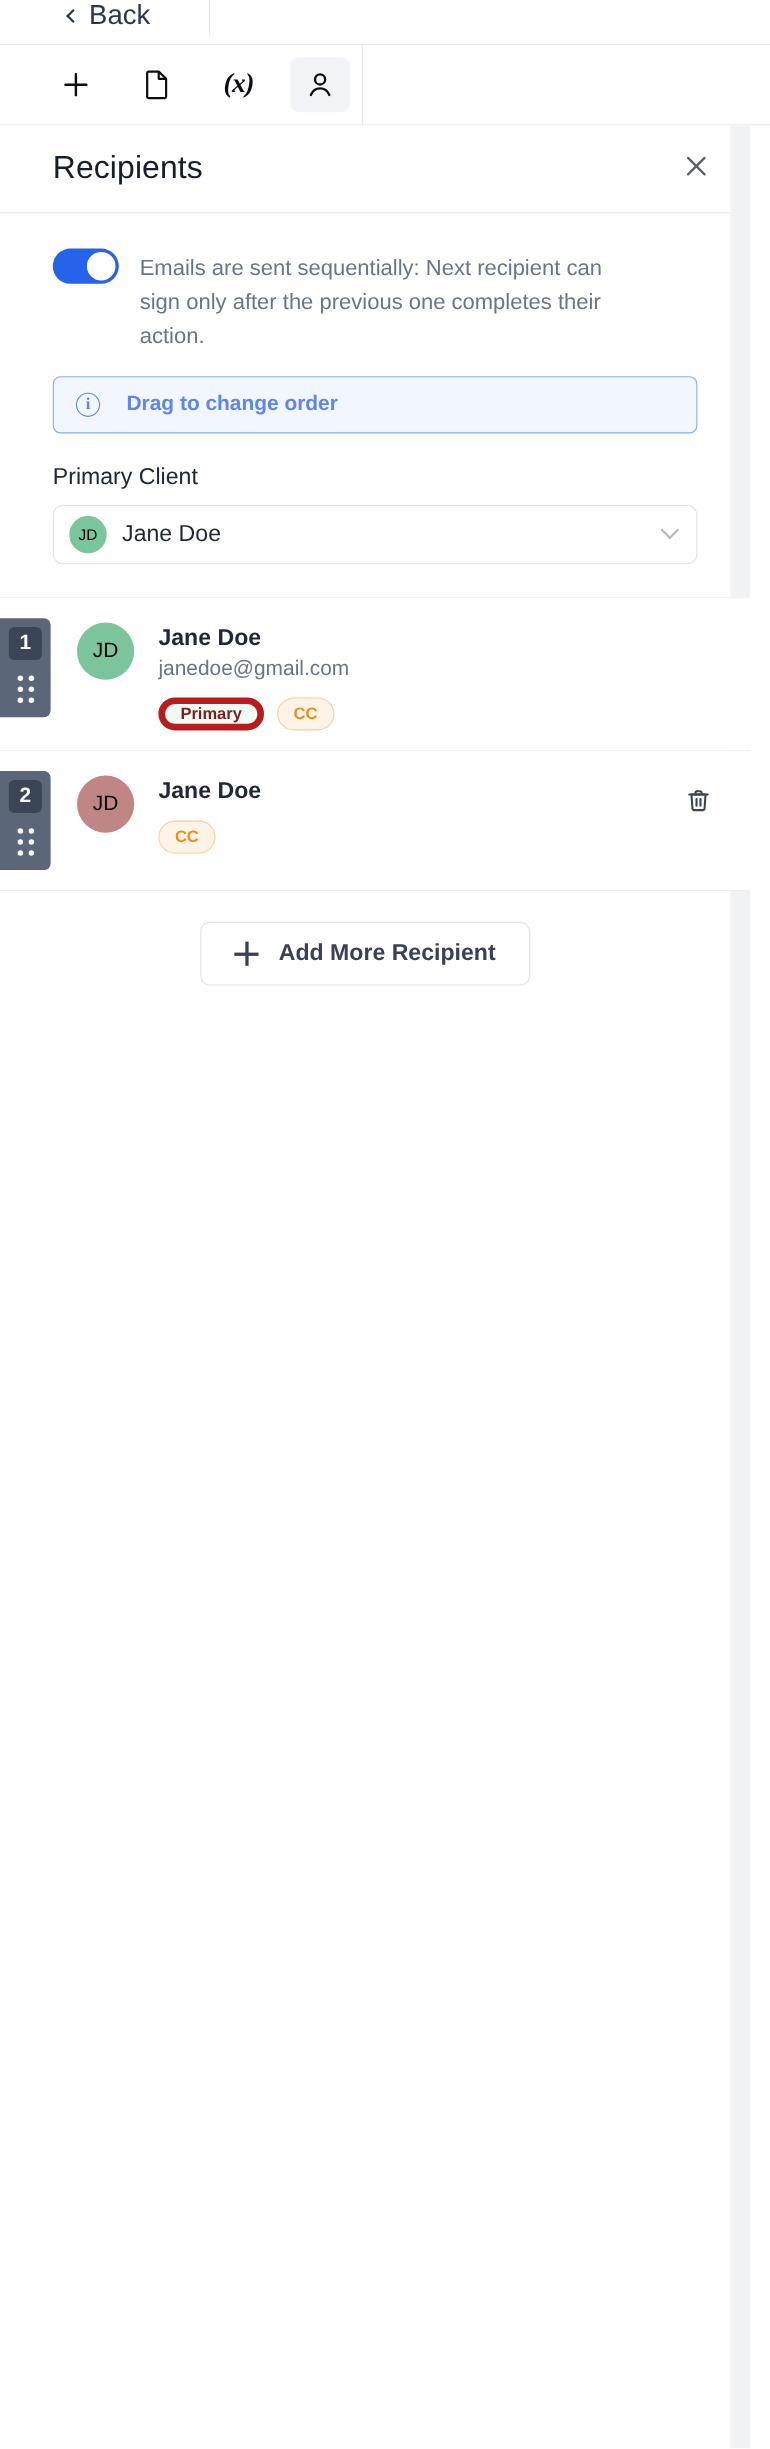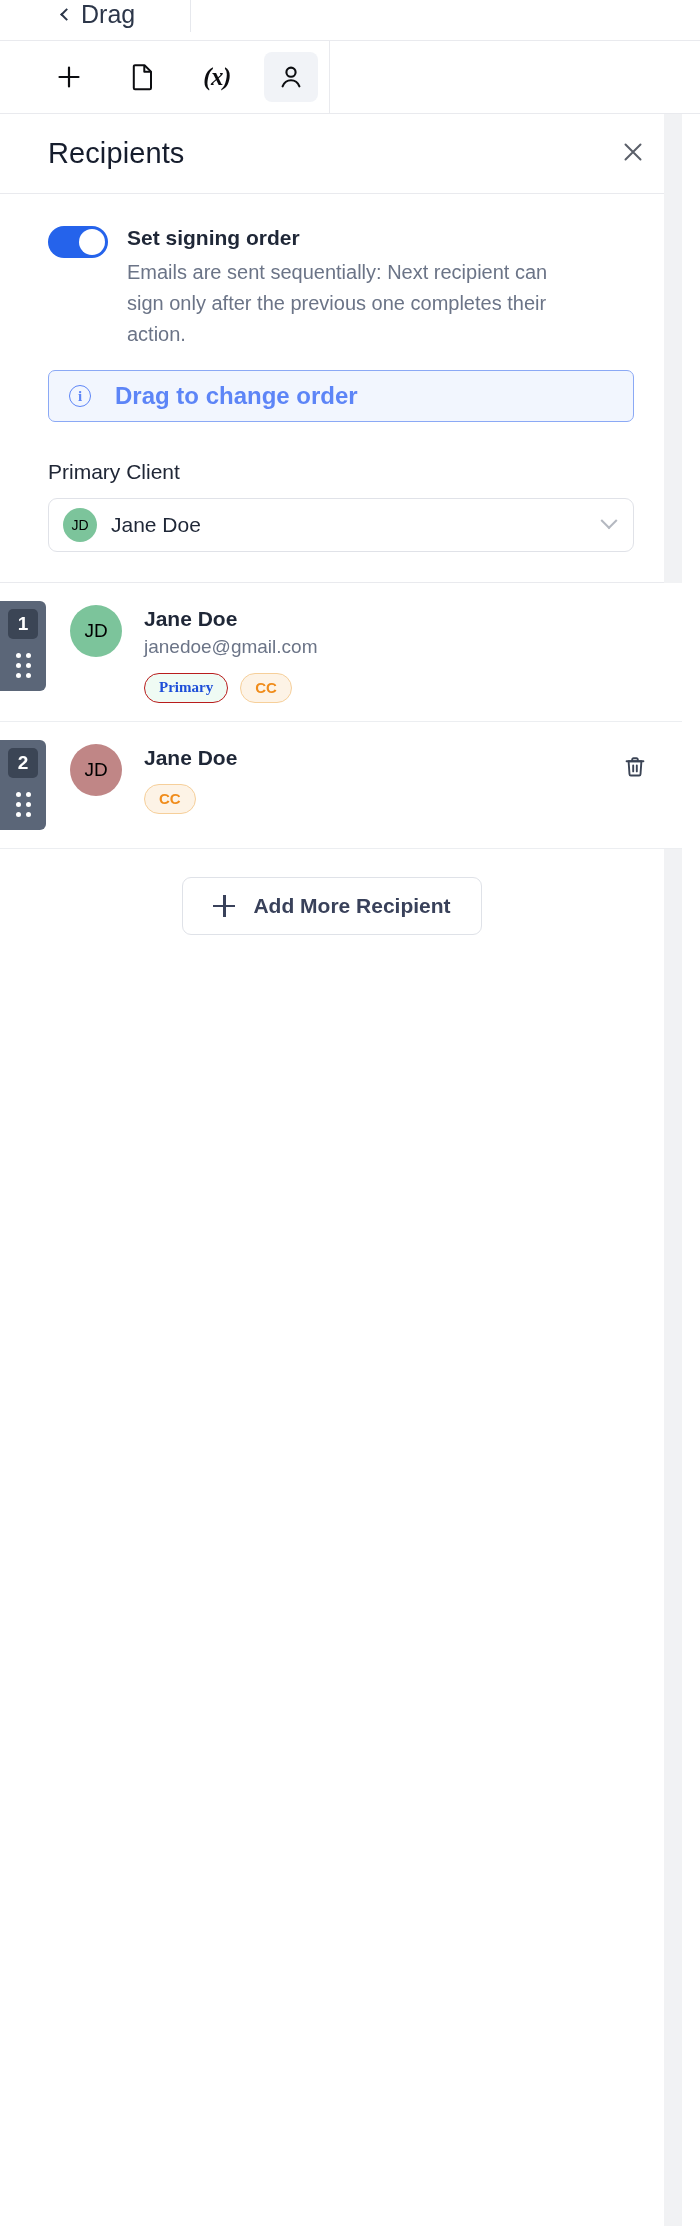--- a/index.html
+++ b/index.html
@@ -190,27 +190,27 @@
     border: 1.6px solid #5d85f7;
     color: #5d85f7;
     font-size: 15px;
     font-weight: 700;
     display: flex;
     align-items: center;
     justify-content: center;
     font-family: "Liberation Serif", serif;
   }
   .info-text {
-    font-size: 24px;
+    font-size: 19px;
     font-weight: 700;
     color: #5d85f7;
   }
 
   .field-label {
-    margin-top: 36px;
+    margin-top: 26px;
     font-size: 21px;
     color: #202736;
     line-height: 1.3;
   }
   .select-box {
     margin-top: 12px;
     height: 54px;
     border: 1px solid #e0e2e8;
     border-radius: 9px;
     background: #ffffff;
@@ -314,24 +314,23 @@
     border-radius: 999px;
     display: inline-flex;
     align-items: center;
     justify-content: center;
     padding: 0 14px;
     font-size: 15px;
     font-weight: 700;
     cursor: pointer;
   }
   .badge.primary {
-    color: #1d4ed8;
+    color: #7f1d1d;
     background: #effbf4;
-    border: 1px solid #b91c1c;
-    font-family: Liberation Serif, serif;
+    border: 6px solid #b91c1c;
   }
   .badge.cc {
     color: #f08c1b;
     background: #fdf3e6;
     border: 1px solid #f6cf9a;
   }
   .delete-btn {
     flex: 0 0 auto;
     width: 34px; height: 34px;
     display: flex; align-items: center; justify-content: center;
@@ -375,21 +374,21 @@
   .filler { background: #ffffff; }
 </style>
 </head>
 <body>
 
 <div class="page">
 
   <div class="backbar">
     <div class="back-btn">
       <span class="back-chev"></span>
-      <span>Drag</span>
+      <span>Back</span>
     </div>
     <div class="vdiv"></div>
   </div>
 
   <div class="toolbar">
     <div class="tool-group">
 
       <div class="tool-btn">
         <span>
           <svg width="26" height="26" viewBox="0 0 26 26" fill="none">
@@ -437,21 +436,20 @@
         </span>
       </div>
     </div>
 
     <div class="order-section">
       <div class="toggle-row">
         <div class="toggle">
           <span class="knob"></span>
         </div>
         <div class="toggle-texts">
-          <div class="toggle-label">Set signing order</div>
           <div class="toggle-desc">Emails are sent sequentially: Next recipient can sign only after the previous one completes their action.</div>
         </div>
       </div>
 
       <div class="info-banner">
         <span class="info-icon">i</span>
         <span class="info-text">Drag to change order</span>
       </div>
 
       <div class="field-label">Primary Client</div>

